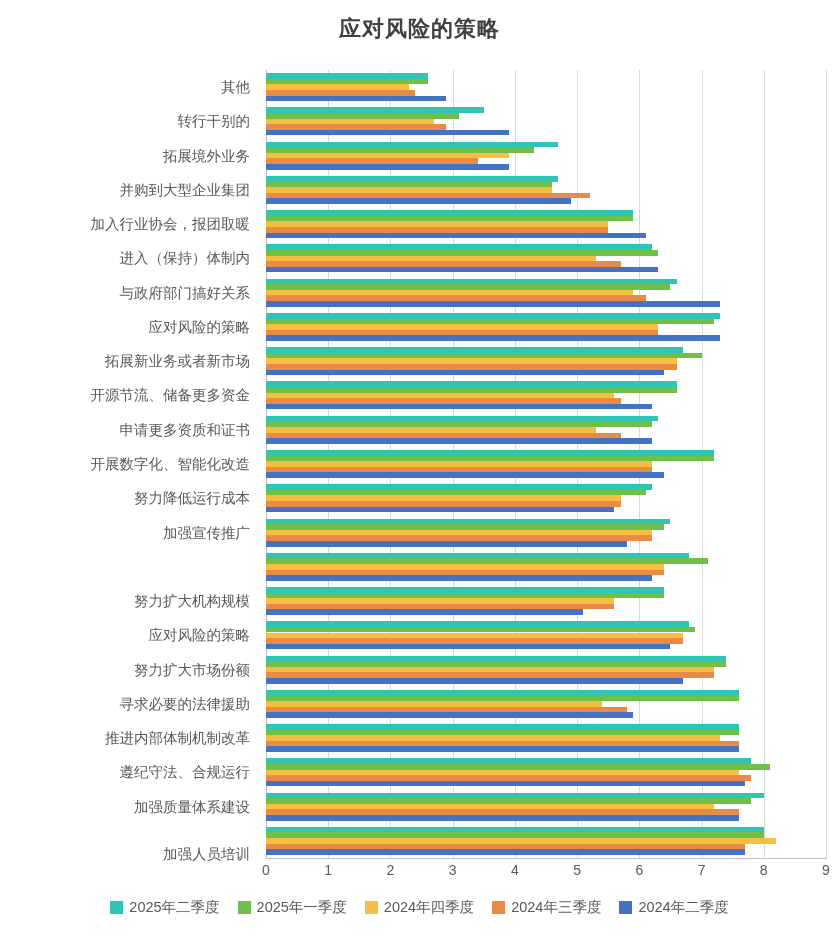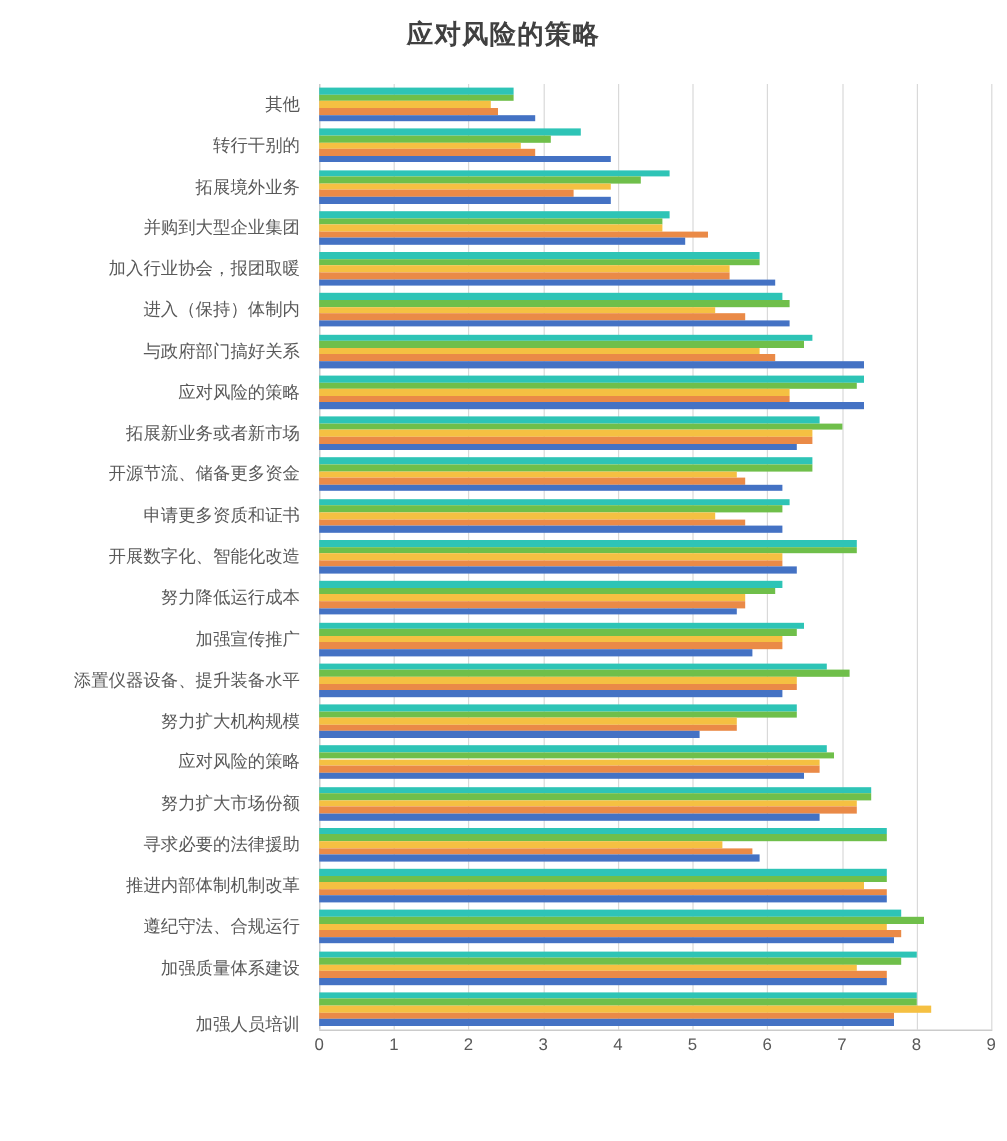--- a/index.html
+++ b/index.html
@@ -130,21 +130,20 @@
 
   <div id="cat-axis-labels">
       <div class="cat-label" style="top: 784px;">加强人员培训</div>
       <div class="cat-label" style="top: 736.609px;">加强质量体系建设</div>
       <div class="cat-label" style="top: 702.348px;">遵纪守法、合规运行</div>
       <div class="cat-label" style="top: 668.087px;">推进内部体制机制改革</div>
       <div class="cat-label" style="top: 633.826px;">寻求必要的法律援助</div>
       <div class="cat-label" style="top: 599.565px;">努力扩大市场份额</div>
       <div class="cat-label" style="top: 565.304px;">应对风险的策略</div>
       <div class="cat-label" style="top: 531.043px;">努力扩大机构规模</div>
-      <div class="cat-label" style="top: 496.783px;">添置仪器设备、提升装备水平</div>
       <div class="cat-label" style="top: 462.522px;">加强宣传推广</div>
       <div class="cat-label" style="top: 428.261px;">努力降低运行成本</div>
       <div class="cat-label" style="top: 394px;">开展数字化、智能化改造</div>
       <div class="cat-label" style="top: 359.739px;">申请更多资质和证书</div>
       <div class="cat-label" style="top: 325.478px;">开源节流、储备更多资金</div>
       <div class="cat-label" style="top: 291.217px;">拓展新业务或者新市场</div>
       <div class="cat-label" style="top: 256.957px;">应对风险的策略</div>
       <div class="cat-label" style="top: 222.696px;">与政府部门搞好关系</div>
       <div class="cat-label" style="top: 188.435px;">进入（保持）体制内</div>
       <div class="cat-label" style="top: 154.174px;">加入行业协会，报团取暖</div>
@@ -335,14 +334,36 @@
       <div class="x-tick" style="left: 124.444px;">2</div>
       <div class="x-tick" style="left: 186.667px;">3</div>
       <div class="x-tick" style="left: 248.889px;">4</div>
       <div class="x-tick" style="left: 311.111px;">5</div>
       <div class="x-tick" style="left: 373.333px;">6</div>
       <div class="x-tick" style="left: 435.556px;">7</div>
       <div class="x-tick" style="left: 497.778px;">8</div>
       <div class="x-tick" style="left: 560px;">9</div>
     </div>
 
+  <div id="legend">
+      <div class="legend-item">
+        <span class="legend-swatch" style="background: rgb(46, 196, 182);"></span>
+        <span>2025年二季度</span>
+      </div>
+      <div class="legend-item">
+        <span class="legend-swatch" style="background: rgb(111, 191, 74);"></span>
+        <span>2025年一季度</span>
+      </div>
+      <div class="legend-item">
+        <span class="legend-swatch" style="background: rgb(245, 192, 66);"></span>
+        <span>2024年四季度</span>
+      </div>
+      <div class="legend-item">
+        <span class="legend-swatch" style="background: rgb(234, 138, 71);"></span>
+        <span>2024年三季度</span>
+      </div>
+      <div class="legend-item">
+        <span class="legend-swatch" style="background: rgb(68, 114, 196);"></span>
+        <span>2024年二季度</span>
+      </div>
+    </div>
 
 </div>
 
 </body></html>

